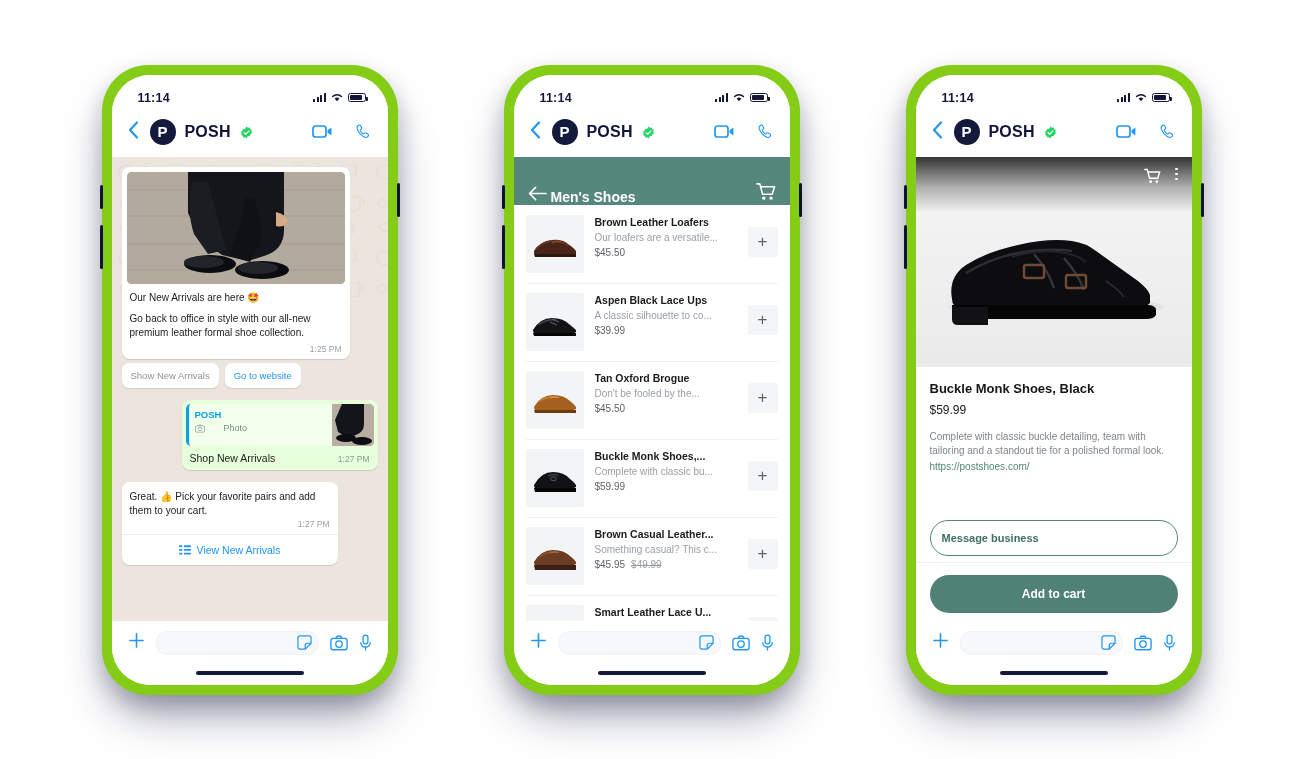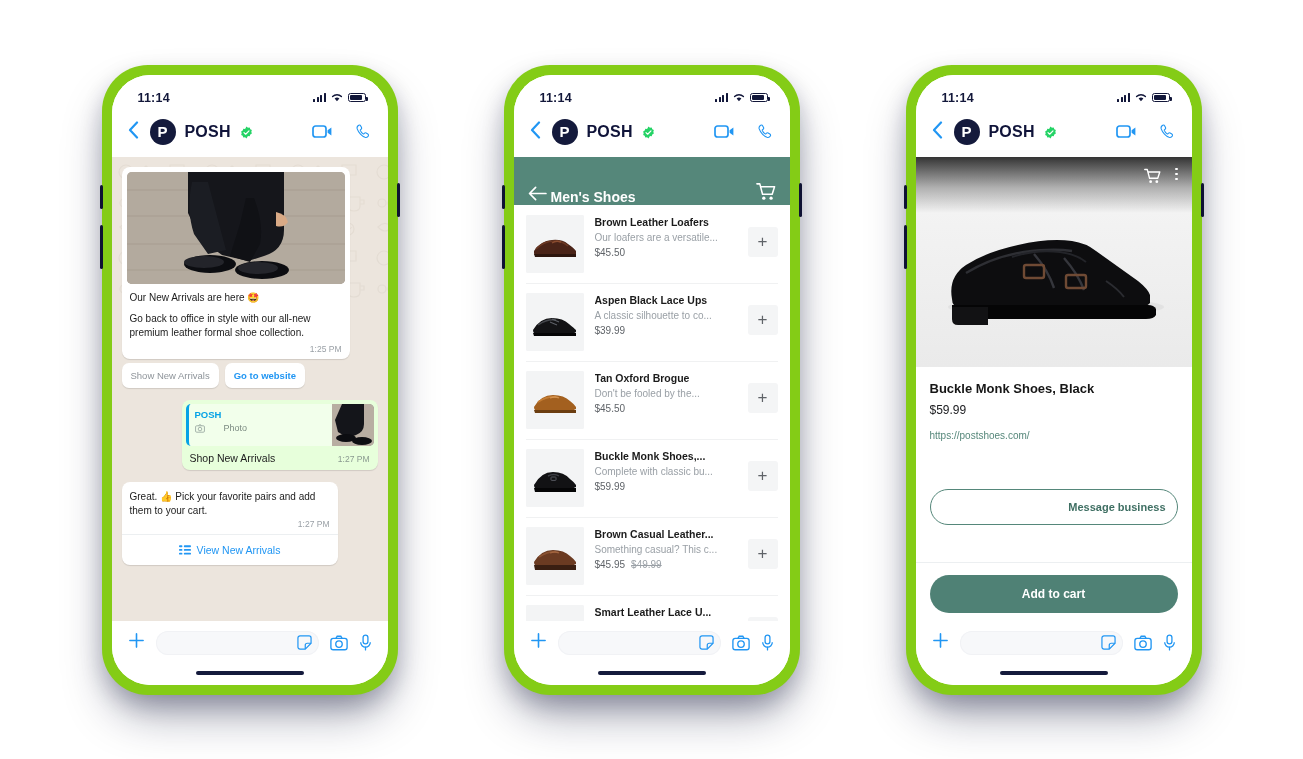--- a/index.html
+++ b/index.html
@@ -88,21 +88,21 @@
   .mtxt{ padding:7px 8px 3px 8px; }
   .mtxt p{ font-size:10px; color:#1c1c1c; line-height:1.36; margin-bottom:8px;}
   .mtxt p:last-of-type{ margin-bottom:2px;}
   .ts{ font-size:8.5px; color:#9aa0a6; text-align:right; padding:0 8px 5px 8px;}
   .btnrow{ display:flex; gap:6px; margin-top:4px;}
   .qbtn{
     background:#fff; border-radius:7px; padding:7px 9px; font-size:9.5px;
     box-shadow:0 1px 1px rgba(0,0,0,.12); cursor:pointer; text-align:center;
   }
   .qbtn.grey{ color:#8e949a;}
-  .qbtn.blue{ color:#2196f3; font-weight:700;}
+  .qbtn.blue{ color:#2196f3; font-weight:400;}
 
   .out{ display:flex; justify-content:flex-end; margin-top:12px;}
   .bub-out{ background:#e7ffdb; width:196px; border-radius:8px; box-shadow:0 1px 1px rgba(0,0,0,.12); overflow:hidden;}
   .quote{
     margin:4px 4px 0 4px; background:rgba(255,255,255,.45); border-radius:5px;
     border-left:3px solid #06a2e6; display:flex; align-items:stretch; overflow:hidden; height:42px;
   }
   .q-txt{ flex:1; padding:5px 6px;}
   .q-name{ font-size:9.5px; font-weight:700; color:#06a2e6; margin-bottom:3px;}
   .q-sub{ font-size:9px; color:#7c8b82; display:flex; align-items:center; gap:19px;}
@@ -164,21 +164,21 @@
     position:absolute; left:0; right:0; top:0; height:56px;
     background:linear-gradient(180deg, rgba(20,20,20,.86) 0%, rgba(20,20,20,.30) 55%, rgba(20,20,20,0) 100%);
     display:flex; align-items:flex-start; justify-content:flex-end; gap:14px; padding:11px 14px 0 0;
   }
   .pd-body{ flex:1; background:#fff; padding:14px 14px 0 14px; overflow:hidden;}
   .pd-name{ font-size:13px; font-weight:700; color:#161616; margin-bottom:7px;}
   .pd-price{ font-size:12px; color:#202124; margin-bottom:13px;}
   .pd-desc{ font-size:10px; color:#80868b; line-height:1.45; margin-bottom:2px;}
   .pd-link{ font-size:10px; color:#55877a; margin-bottom:16px; cursor:pointer;}
   .pd-msg{
-    border:1px solid #55877a; color:#3f6f63; border-radius:22px; text-align:right;
+    border:1px solid #55877a; color:#3f6f63; border-radius:22px; text-align:left;
     padding:11px; font-size:11px; font-weight:700; cursor:pointer; background:#fff;margin-top:48px;
   }
   .pd-foot{
     flex:0 0 auto; padding:12px 14px 8px 14px; background:#fff;
     box-shadow:0 -1px 0 #eceff1;
   }
   .pd-cart{
     background:#4f8175; color:#fff; border-radius:22px; text-align:center;
     padding:12px; font-size:12px; font-weight:700; cursor:pointer;
   }
@@ -716,20 +716,21 @@
               <i></i>
               <i></i>
               <i></i>
             </span>
         </div>
       </div>
 
       <div class="pd-body">
         <div class="pd-name">Buckle Monk Shoes, Black</div>
         <div class="pd-price">$59.99</div>
+        <div class="pd-desc">Complete with classic buckle detailing, team with tailoring and a standout tie for a polished formal look.</div>
         <div class="pd-link">https://postshoes.com/</div>
         <div class="pd-msg">Message business</div>
       </div>
 
       <div class="pd-foot">
         <div class="pd-cart">Add to cart</div>
       </div>
 
       <div class="inputbar">
         <span class="plus">

